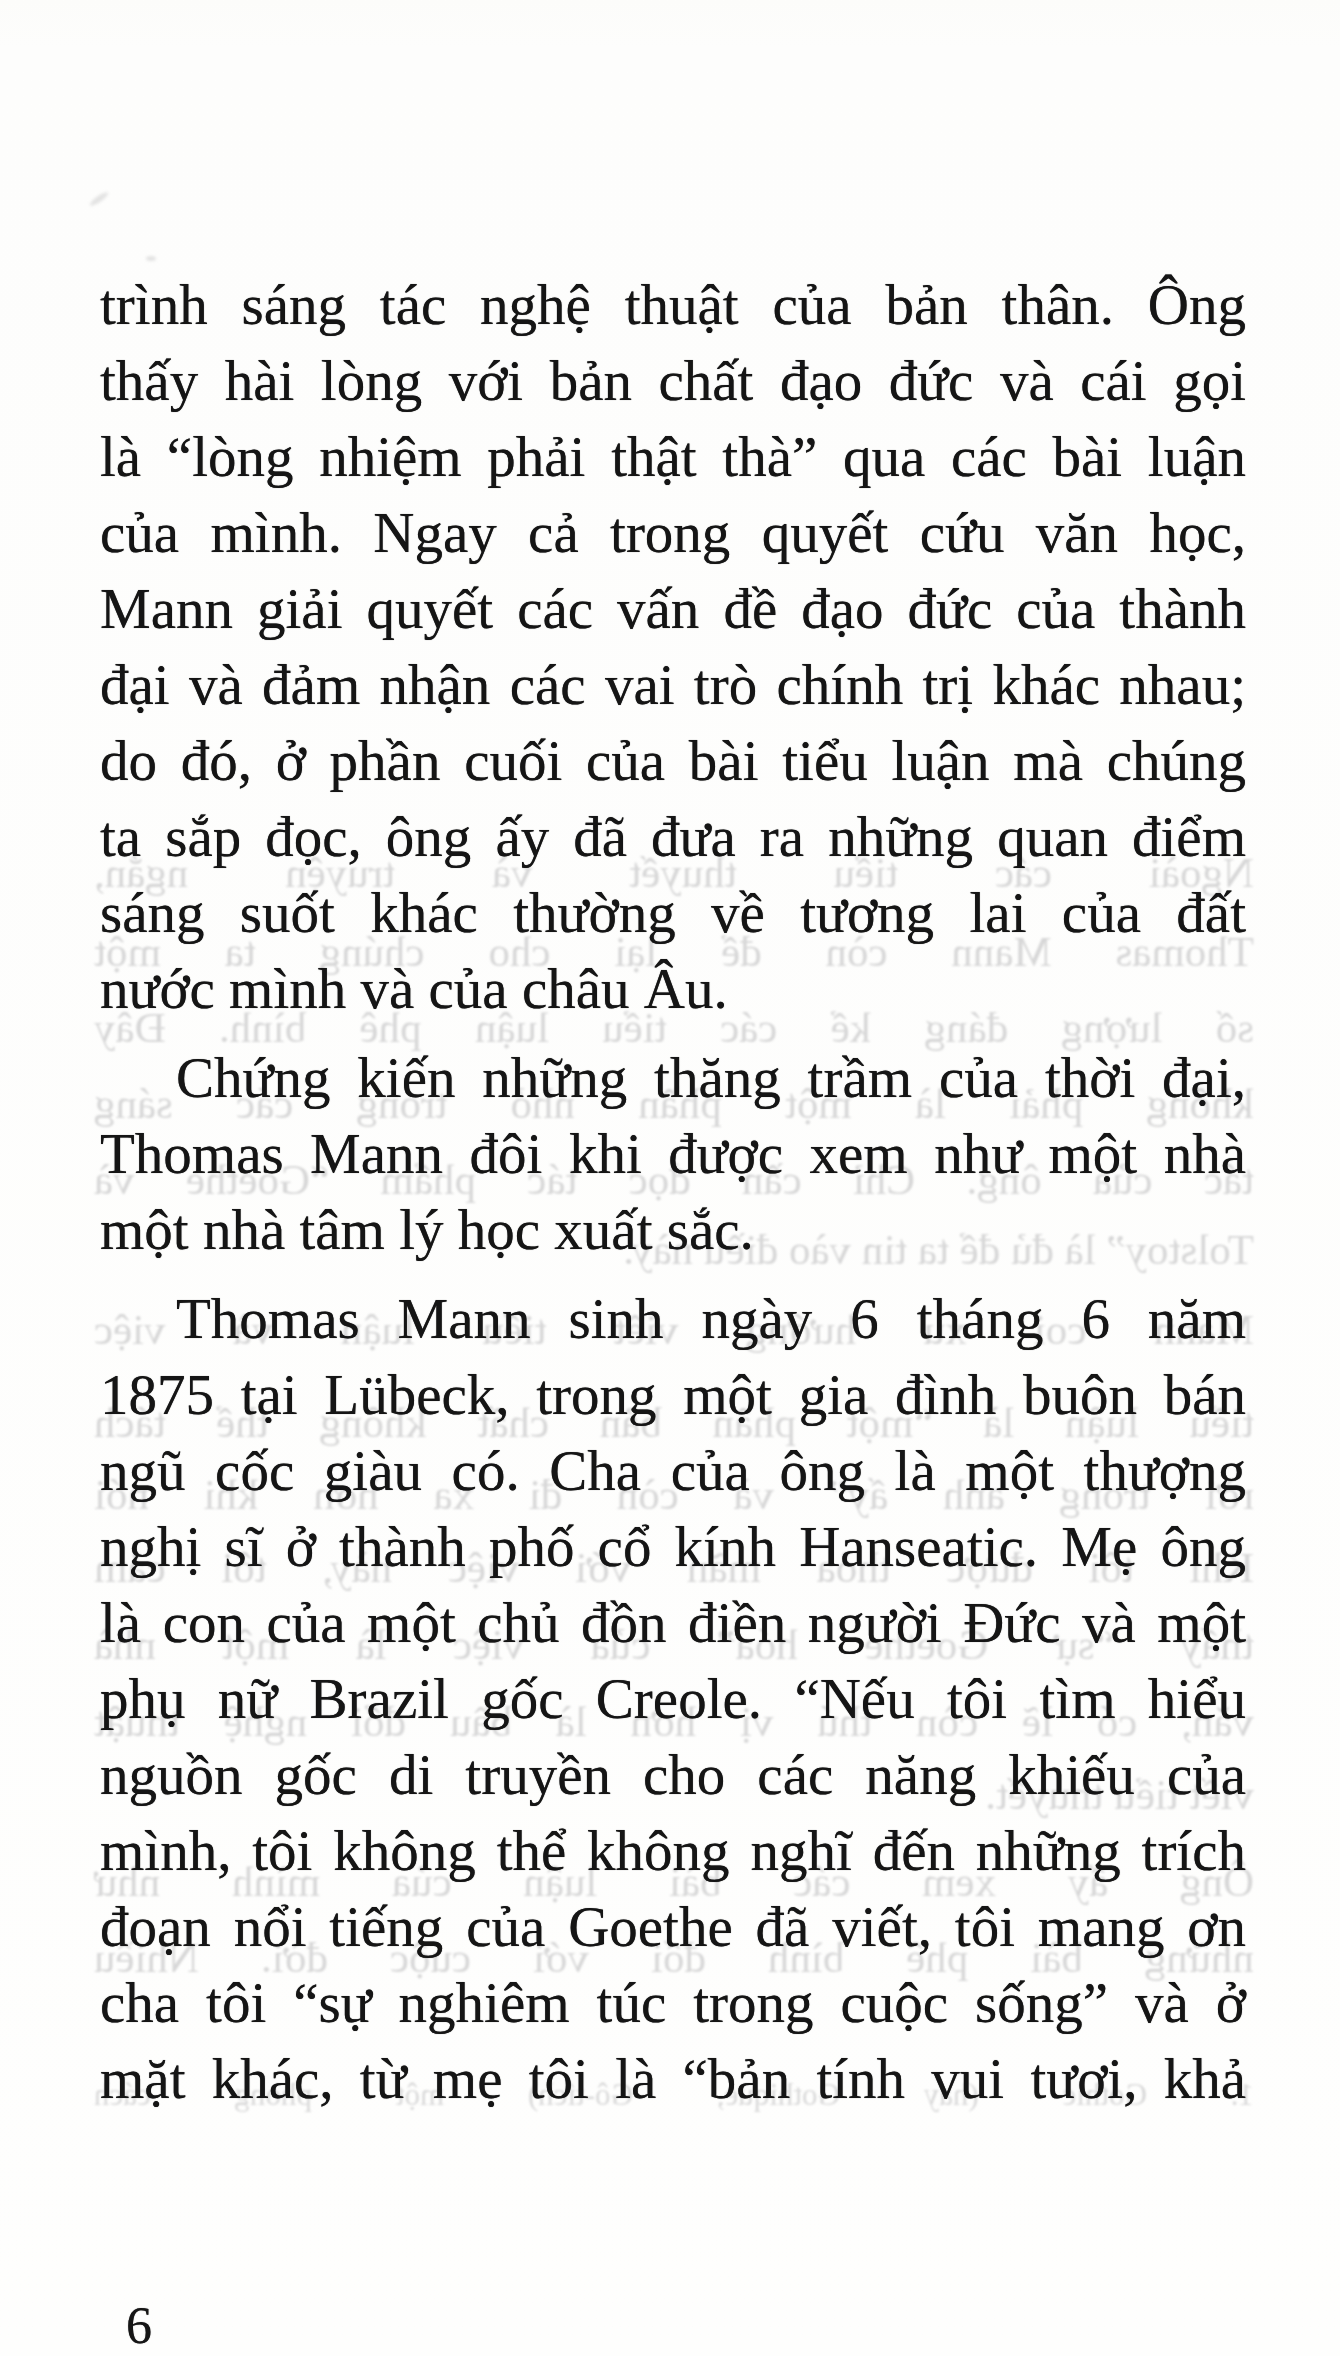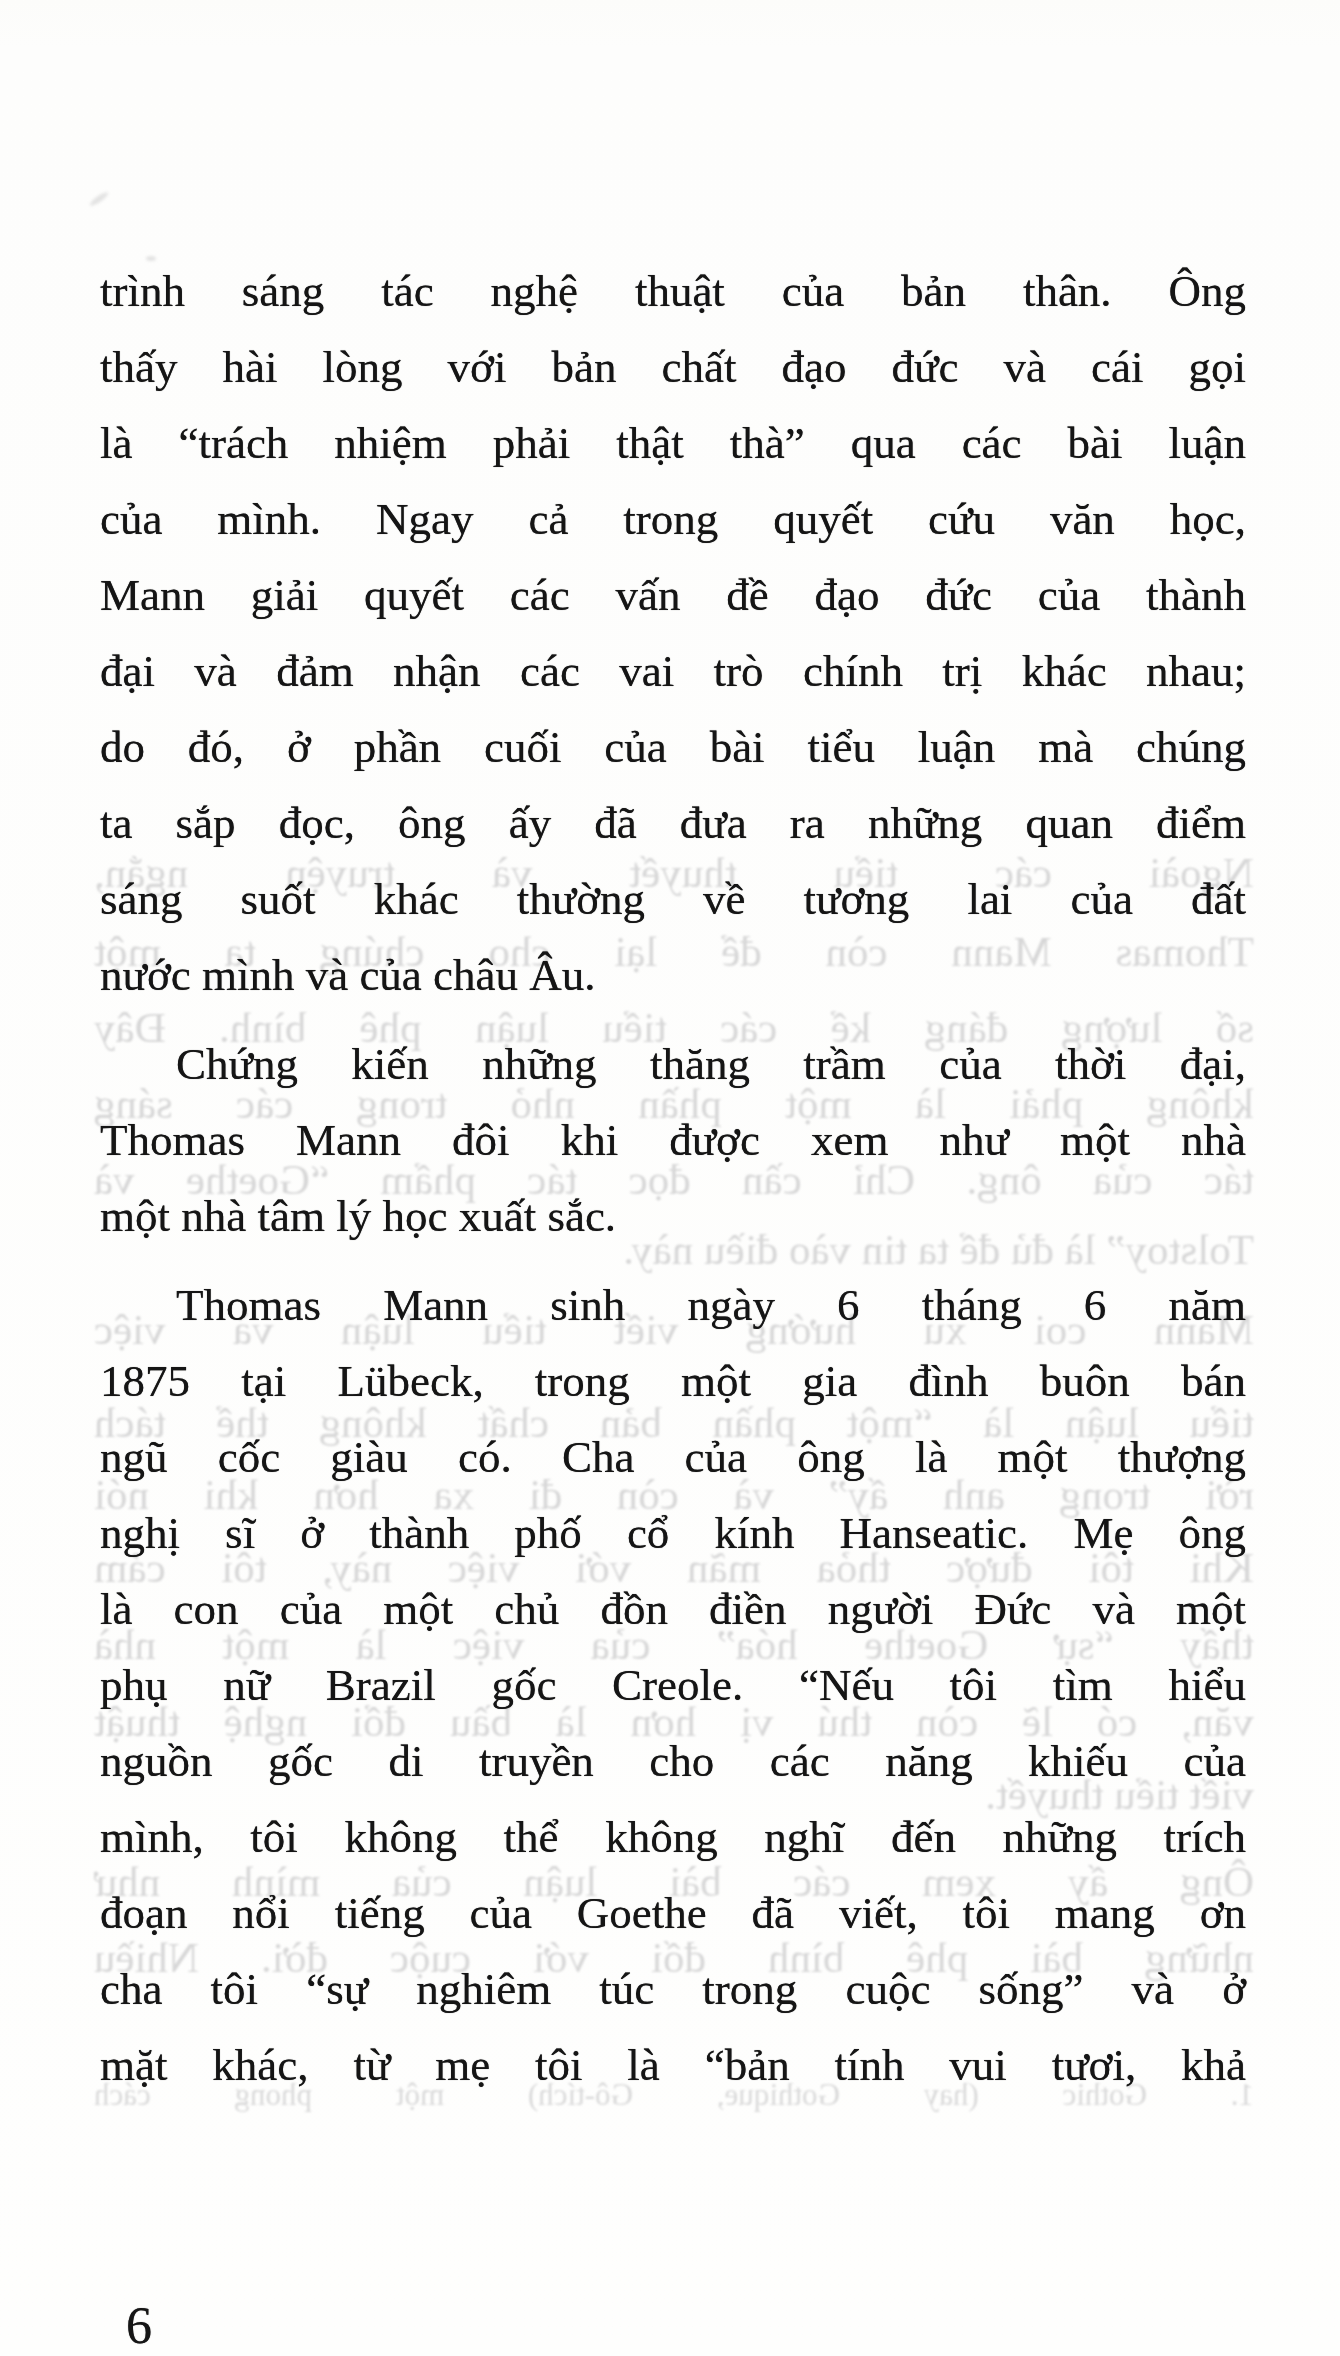--- a/index.html
+++ b/index.html
@@ -12,23 +12,23 @@
     width: 1340px;
     height: 2356px;
     overflow: hidden;
     background: linear-gradient(180deg, #fcfcfa 0%, #fdfdfc 2%, #fefefd 100%);
     font-family: "Liberation Serif", "DejaVu Serif", serif;
     color: #151515;
   }
   .text-block {
     position: absolute;
     left: 100px;
-    top: 253px;
+    top: 267px;
     width: 1146px;
-    font-size: 45px;
+    font-size: 57px;
     line-height: 76px;
     text-shadow: 0 0 0.7px rgba(15,15,15,0.85);
     z-index: 2;
   }
   .para { margin: 0; }
   .para + .para { margin-top: 13px; }
   .line {
     text-align: justify;
     text-align-last: justify;
   }
@@ -104,21 +104,21 @@
       <div class="bleed-line" style="top: 1852px;">Ông ấy xem các bài luận của mình như</div>
       <div class="bleed-line" style="top: 1928px;">những bài phê bình đối với cuộc đời. Nhiều</div>
       <div class="bleed-line small" style="top: 2075px;">1. Gothic (hay Gothique, Gô-tích) một phong cách</div>
     </div>
   <div class="scan-artifact artifact-1"></div>
   <div class="scan-artifact artifact-2"></div>
   <div class="text-block">
       <div class="para">
         <div class="line">trình sáng tác nghệ thuật của bản thân. Ông</div>
         <div class="line">thấy hài lòng với bản chất đạo đức và cái gọi</div>
-        <div class="line">là “trách nhiệm phải thật thà” qua các bài luận</div>
+        <div class="line">là “lòng nhiệm phải thật thà” qua các bài luận</div>
         <div class="line">của mình. Ngay cả trong quyết cứu văn học,</div>
         <div class="line">Mann giải quyết các vấn đề đạo đức của thành</div>
         <div class="line">đại và đảm nhận các vai trò chính trị khác nhau;</div>
         <div class="line">do đó, ở phần cuối của bài tiểu luận mà chúng</div>
         <div class="line">ta sắp đọc, ông ấy đã đưa ra những quan điểm</div>
         <div class="line">sáng suốt khác thường về tương lai của đất</div>
         <div class="line noj">nước mình và của châu Âu.</div>
       </div>
       <div class="para">
         <div class="line indent">Chứng kiến những thăng trầm của thời đại,</div>

